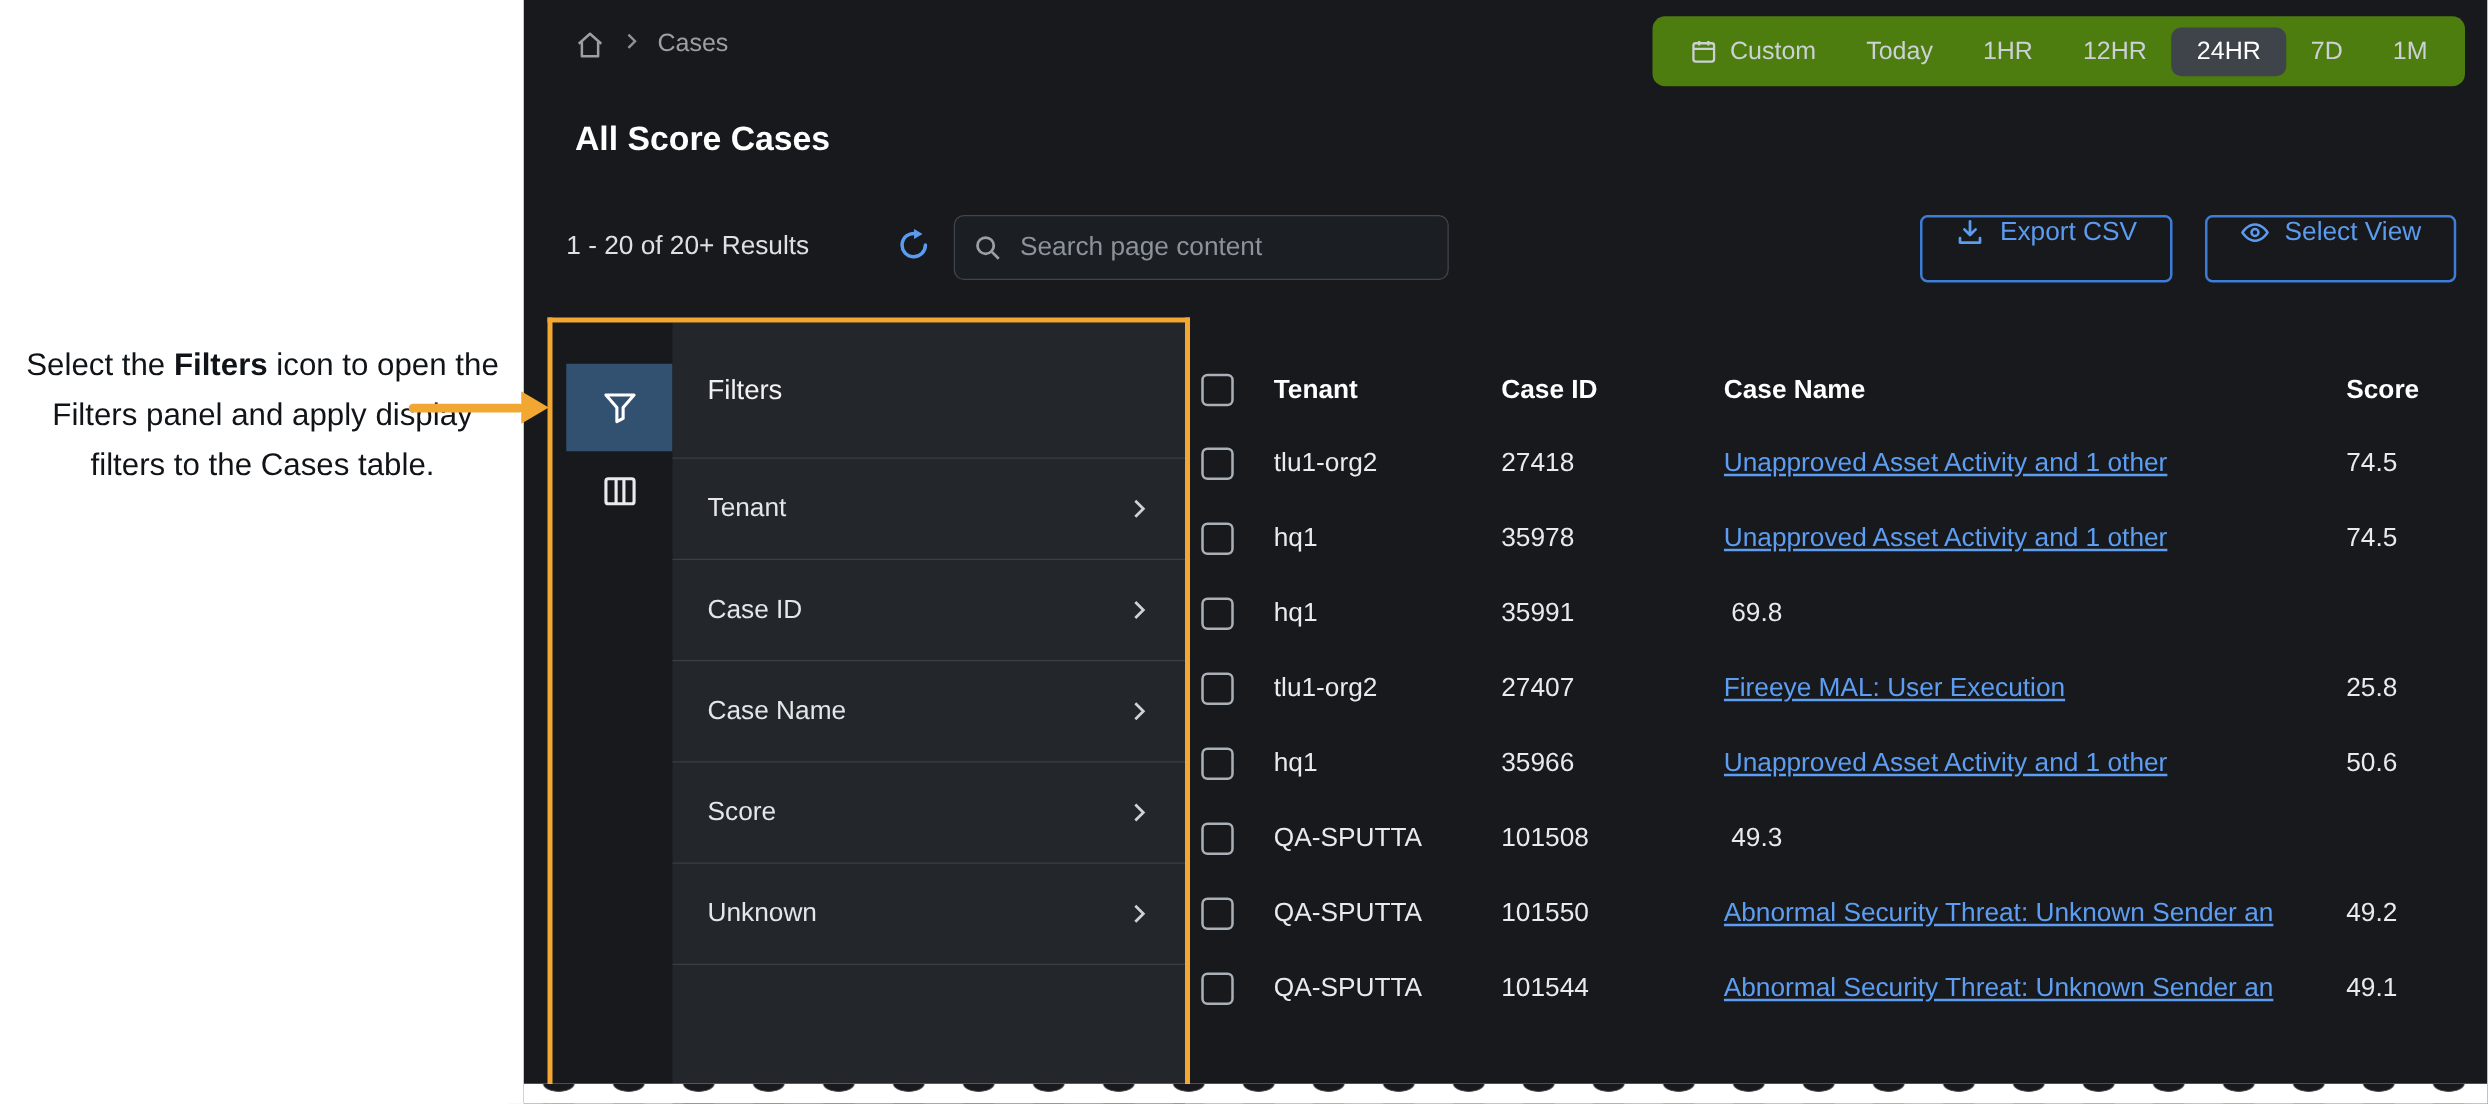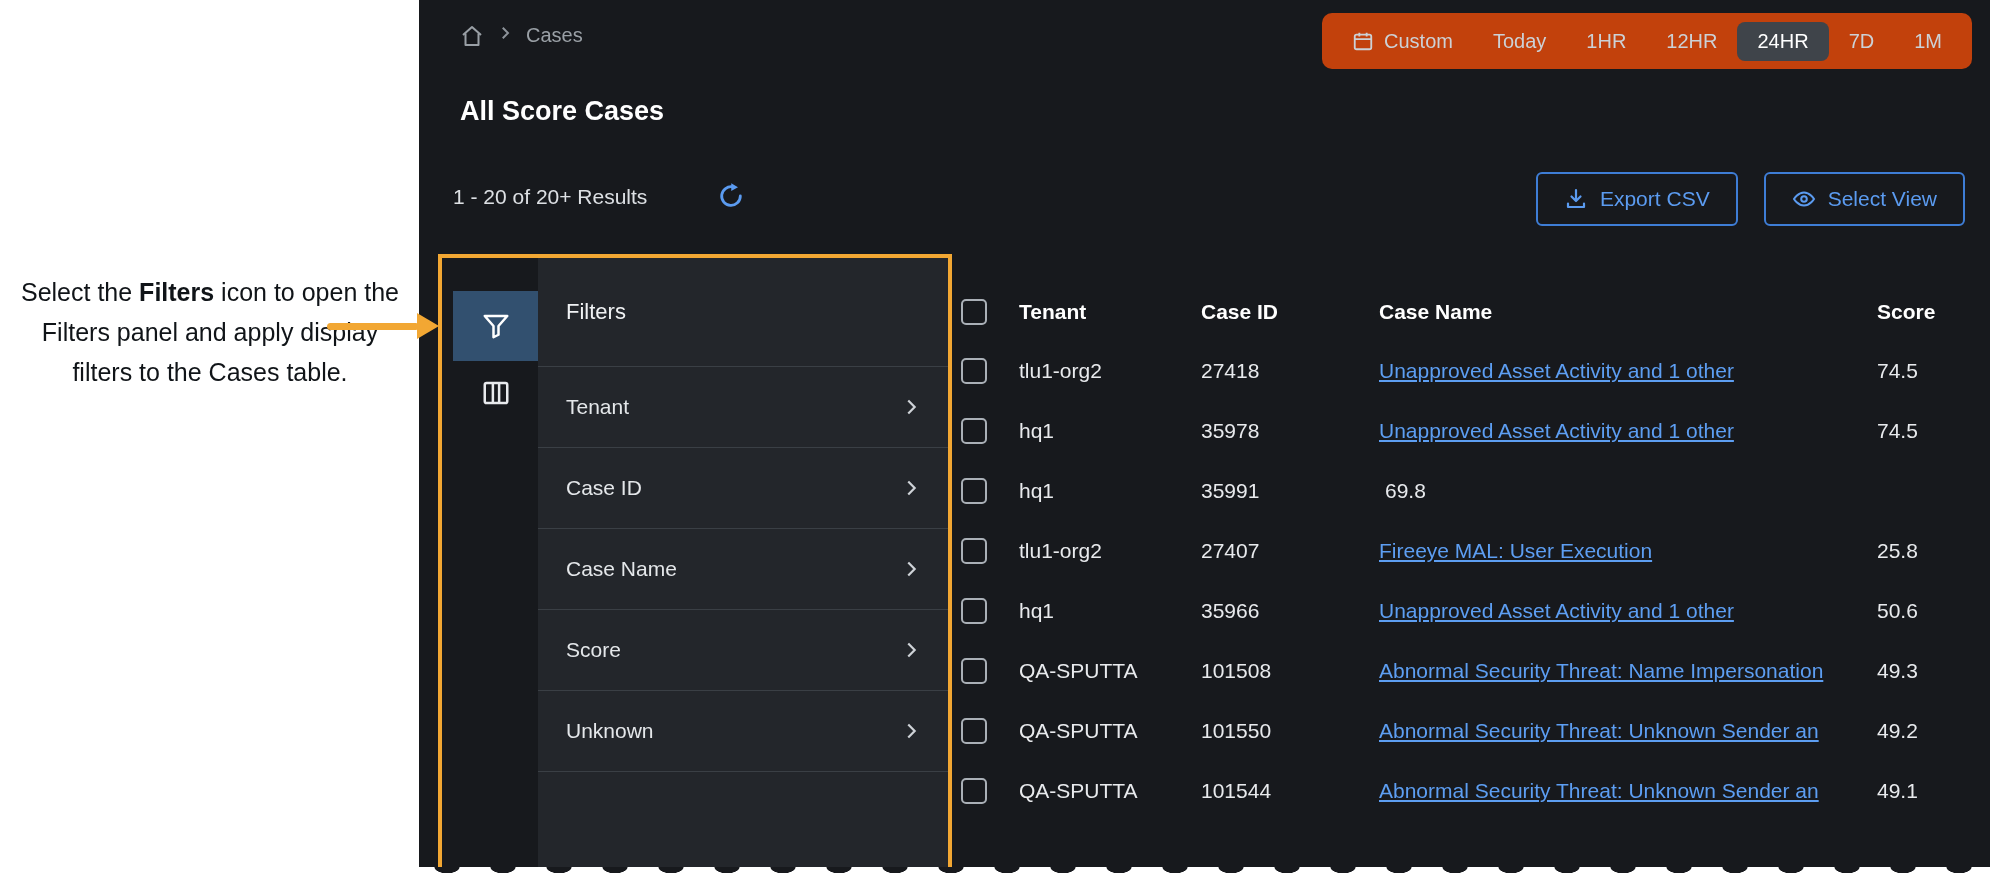--- a/index.html
+++ b/index.html
@@ -16,41 +16,41 @@
     border-top:13px solid transparent;border-bottom:13px solid transparent;border-left:22px solid #F2A733;}
 
   
   .app{position:absolute;left:419px;top:0;width:1571px;height:883px;background:#17191d;}
 
   .breadcrumb{position:absolute;left:41px;top:24px;display:flex;gap:12px;}
   .breadcrumb .icn{width:24px;height:24px;display:block;}
   .crumb-sep svg{width:18px;height:18px;display:block;}
   .crumb{color:#9aa0a6;font-size:20px;}
 
-  .time-bar{position:absolute;top:13px;right:18px;height:56px;background:#c2410c;border-radius:10px;
+  .time-bar{position:absolute;top:13px;right:18px;height:56px;background:#4d7c0f;border-radius:10px;
     display:flex;align-items:center;padding:0 10px;}
   .time-custom{display:flex;align-items:center;gap:10px;color:#ccd1d6;font-size:20px;padding:0 20px;cursor:pointer;}
   .time-custom svg{width:22px;height:22px;}
   .time-opt{color:#ccd1d6;font-size:20px;padding:8px 20px;border-radius:8px;cursor:pointer;}
   .time-opt.active{background:#3f444a;color:#ffffff;}
 
   .page-title{position:absolute;left:41px;top:96px;margin:0;color:#ffffff;font-size:27px;font-weight:700;}
 
   .results{position:absolute;left:34px;top:185px;color:#dde0e4;font-size:21px;}
   .refresh{position:absolute;left:298px;top:182px;width:28px;height:28px;color:#5b9bf0;cursor:pointer;}
   .refresh svg{width:28px;height:28px;}
   .search-box{position:absolute;left:344px;top:172px;width:396px;height:52px;border:1px solid #40464d;
     border-radius:8px;background:#1b1e22;display:flex;align-items:center;padding:0 14px;box-sizing:border-box;}
   .search-box svg{width:24px;height:24px;flex:0 0 auto;}
   .search-box input{flex:1;margin-left:12px;background:transparent;border:none;outline:none;
     color:#c6cbd1;font-size:21px;font-family:"Liberation Sans", sans-serif;}
   .search-box input::placeholder{color:#8d939a;}
 
   .toolbar-right{position:absolute;top:172px;right:25px;display:flex;gap:26px;}
-  .btn{display:flex;align-items:center;gap:12px;height:54px;padding:0 26px;background:transparent;
+  .btn{display:flex;align-items:flex-start;gap:12px;height:54px;padding:0 26px;background:transparent;
     border:2px solid #3e7dd6;border-radius:6px;color:#5b9bf0;font-size:21px;font-family:"Liberation Sans", sans-serif;cursor:pointer;}
   .btn svg{width:24px;height:24px;}
 
   
   .icon-rail{position:absolute;left:34px;top:258px;width:85px;bottom:0;}
   .rail-btn{width:85px;height:70px;display:flex;align-items:center;justify-content:center;cursor:pointer;}
   .rail-btn.active{background:#32506F;margin-top:33px;}
   .rail-btn svg{width:30px;height:30px;}
   .rail-btn.cols{height:64px;}
 
@@ -132,20 +132,27 @@
 
     <h1 class="page-title">All Score Cases</h1>
 
     <span class="results">1 - 20 of 20+ Results</span>
     <span class="refresh">
       <svg viewBox="0 0 24 24" fill="none">
           <path d="M13.5 4.2 A8 8 0 1 0 20 12" stroke="#5b9bf0" stroke-width="2.4" stroke-linecap="round"></path>
           <path d="M12.2 1 L18 4.4 L12.2 7.8 Z" fill="#5b9bf0"></path>
         </svg>
     </span>
+    <div class="search-box">
+      <svg viewBox="0 0 24 24" fill="none" stroke="#9aa0a6" stroke-width="2.2">
+          <circle cx="10.5" cy="10.5" r="6.5"></circle>
+          <path d="M15.5 15.5 L21 21"></path>
+        </svg>
+      <input type="text" placeholder="Search page content" style="">
+    </div>
     <div class="toolbar-right">
       <button class="btn">
         <svg viewBox="0 0 24 24" fill="none" stroke="#5b9bf0" stroke-width="2.2" stroke-linecap="round" stroke-linejoin="round">
             <path d="M12 3v10M7.5 9.5 12 14l4.5-4.5"></path>
             <path d="M4 16.5v3.5h16v-3.5"></path>
           </svg>
         <span>Export CSV</span>
       </button>
       <button class="btn">
         <svg viewBox="0 0 24 24" fill="none" stroke="#5b9bf0" stroke-width="2">
@@ -256,21 +263,20 @@
         <span class="cb"></span>
         <span class="td">hq1</span>
         <span class="td">35966</span>
         <span class="td name-cell"><a class="case-link">Unapproved Asset Activity and 1 other</a></span>
         <span class="td score">50.6</span>
       </div>
       <div class="trow">
         <span class="cb"></span>
         <span class="td">QA-SPUTTA</span>
         <span class="td">101508</span>
-        <span class="td name-cell"><a class="case-link">Abnormal Security Threat: Name Impersonation</a></span>
         <span class="td score">49.3</span>
       </div>
       <div class="trow">
         <span class="cb"></span>
         <span class="td">QA-SPUTTA</span>
         <span class="td">101550</span>
         <span class="td name-cell"><a class="case-link">Abnormal Security Threat: Unknown Sender an</a></span>
         <span class="td score">49.2</span>
       </div>
       <div class="trow">

